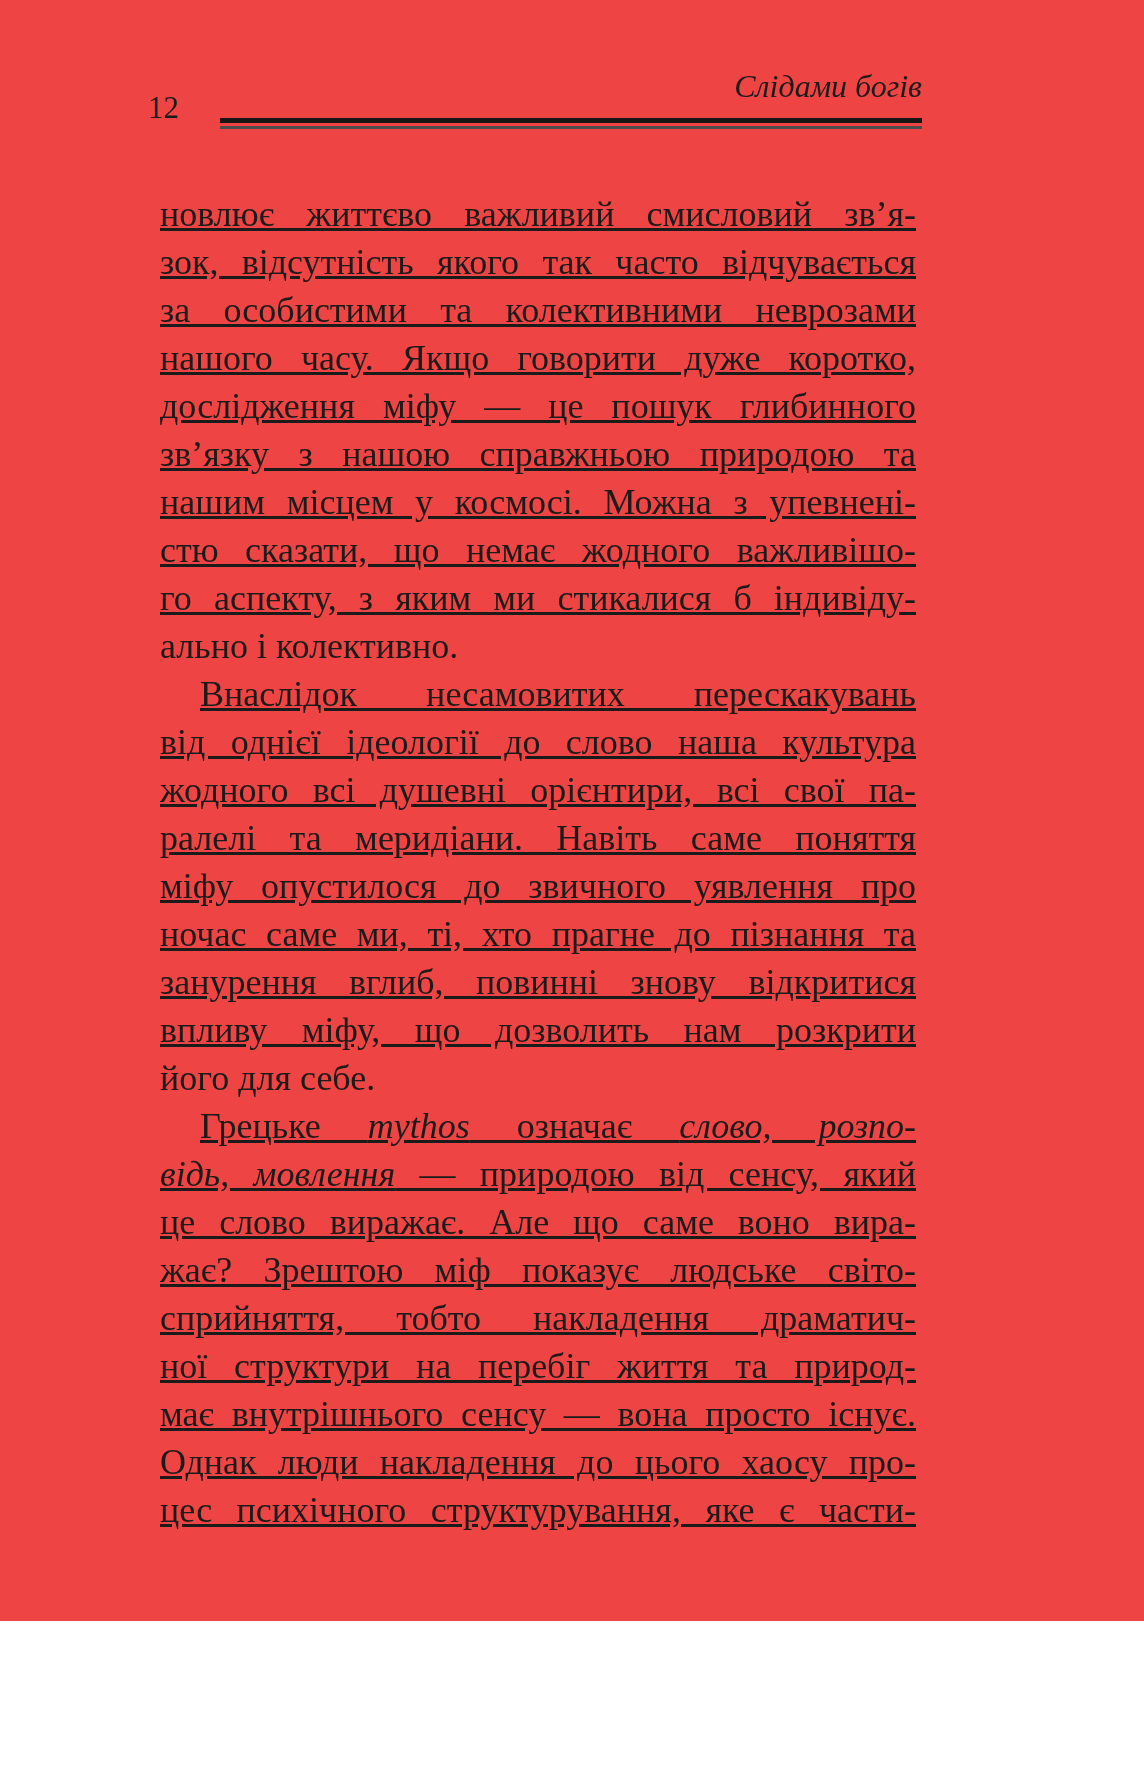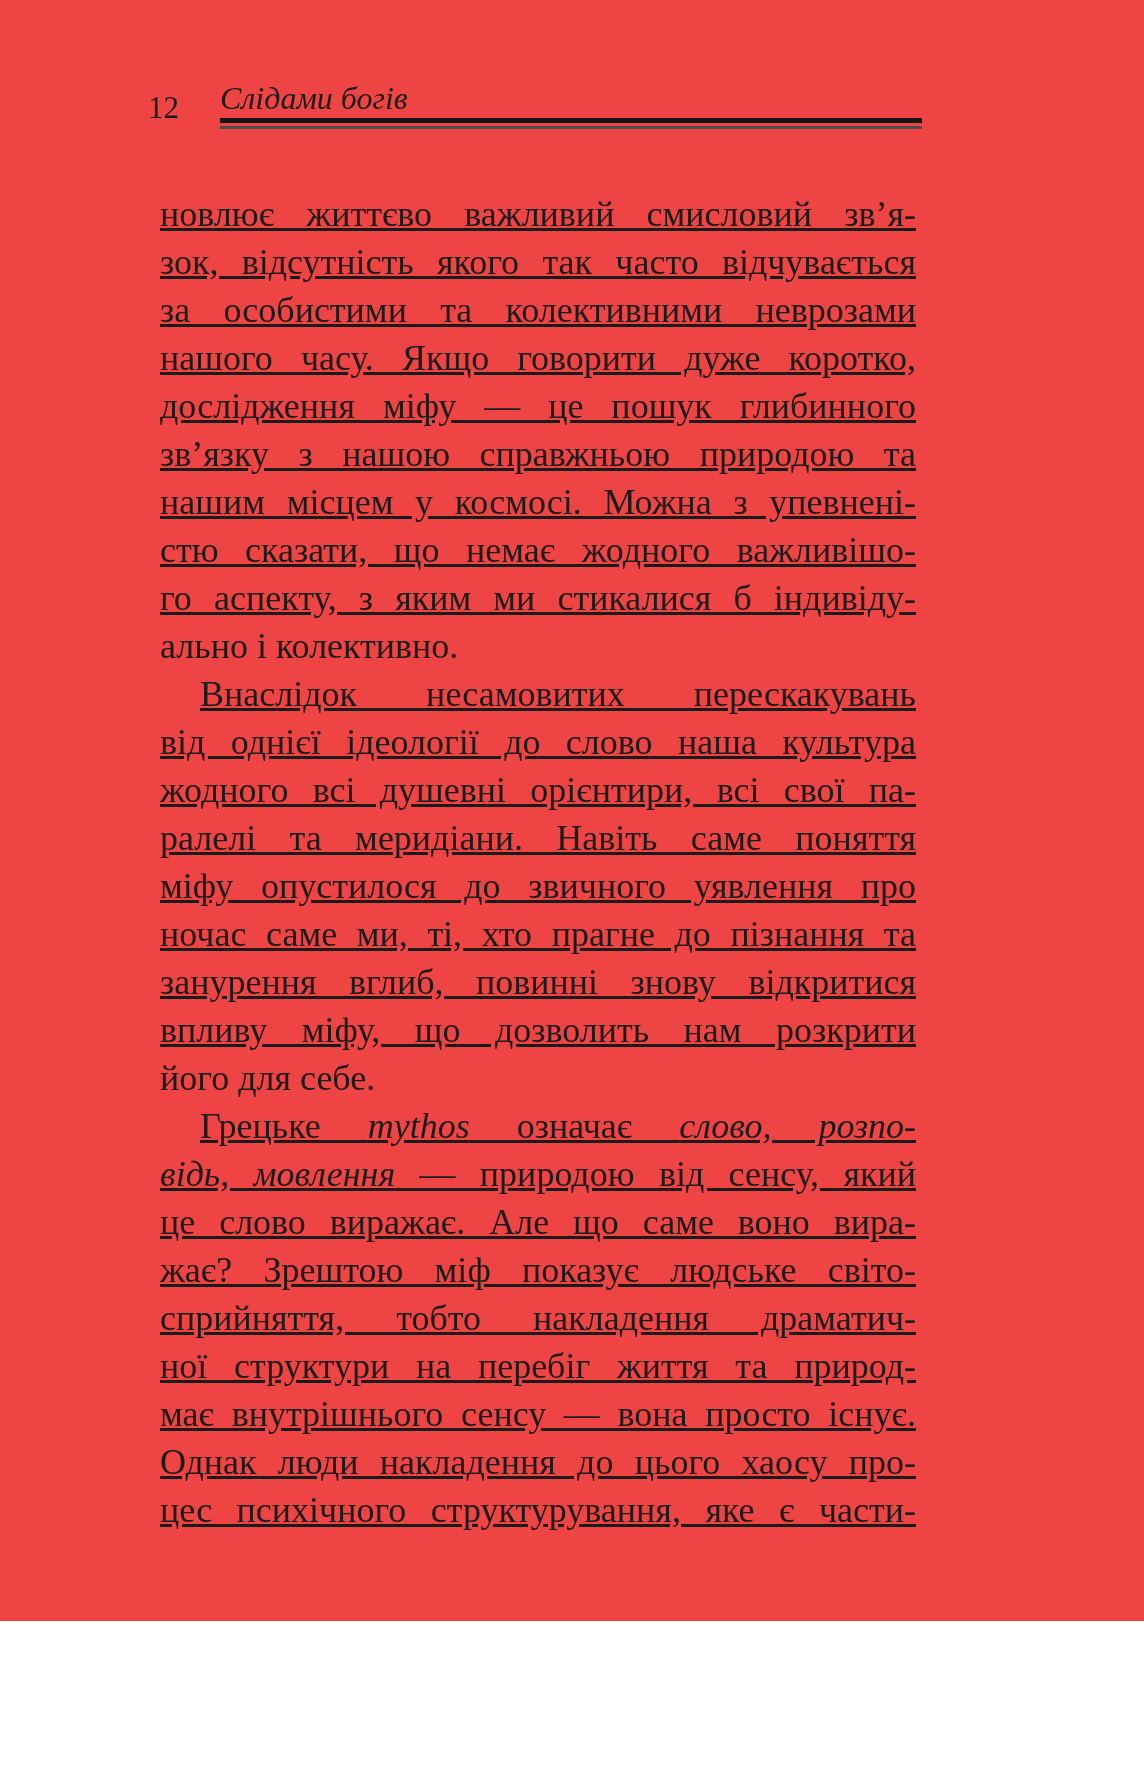--- a/index.html
+++ b/index.html
@@ -21,25 +21,24 @@
     top: 92px;
     font-size: 31px;
     line-height: 1;
   }
 
   .running-title {
     position: absolute;
     left: 220px;
     top: 70px;
     width: 702px;
-    text-align: left;
+    text-align: right;
     font-style: italic;
     font-size: 32px;
     line-height: 1;
-    margin-top: 12px;
   }
 
   .header-rule {
     position: absolute;
     left: 220px;
     top: 118px;
     width: 702px;
   }
   .rule-top { height: 5px; background: #161616; }
   .rule-bot { height: 3px; background: #4c4c4c; margin-top: 3px; }

